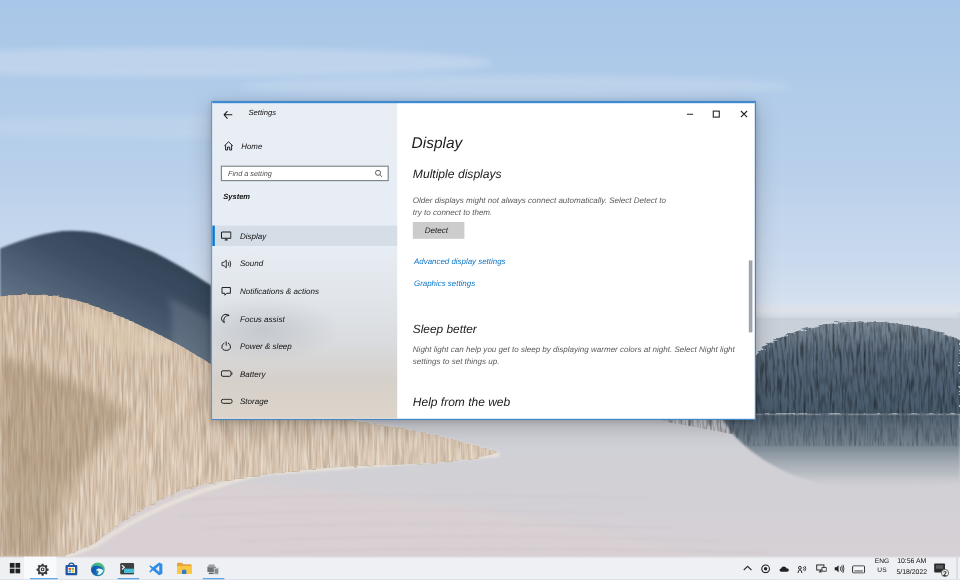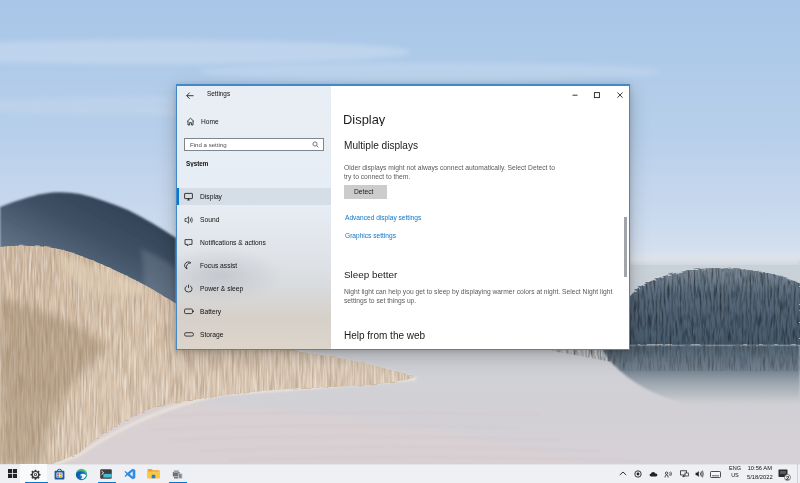--- a/index.html
+++ b/index.html
@@ -137,21 +137,21 @@
  <path d="M0,247 Q40,243 70,252 Q110,266 150,288 Q176,303 200,320 Q240,342 294,351 Q340,357 380,367 L415,377 Q390,386 300,388 Q220,393 157,406 Q110,424 79,453 L52,464 L0,464 Z" fill="#cdb79d" filter="url(#fuzz)" opacity="0.95"></path>
  <g clip-path="url(#grassclip)">
    <rect x="0" y="240" width="430" height="243" fill="url(#grassg)"></rect>
    <rect x="0" y="240" width="430" height="243" filter="url(#streaks)" opacity="0.5"></rect>
    <rect x="0" y="240" width="430" height="243" filter="url(#streaksL)" opacity="0.5"></rect>
    <path d="M0,298 Q65,312 108,348 Q55,390 40,464 L0,464 Z" fill="#8d7459" opacity="0.38" filter="url(#soft3)"></path>
    <path d="M60,255 Q110,270 150,292 Q120,300 90,290 Q60,275 60,255 Z" fill="#e2d2b8" opacity="0.5" filter="url(#soft2)"></path>
  </g>
 </svg>
 
-<div class="abs" id="win" style="left:176px;top:84px;width:454px;height:266px;background:#fff;border:1px solid #4288c9;box-shadow:0 6px 18px rgba(0,0,0,0.22), 0 1px 5px rgba(0,0,0,0.15);">
+<div class="abs" id="win" style="left:176px;top:84px;width:454px;height:266px;background:#fff;border:1px solid #4288c9;box-shadow:0 6px 18px rgba(0,0,0,0.22), 0 1px 5px rgba(0,0,0,0.15);font-style:italic;">
 
   <div class="abs" id="sidebar" style="left:0;top:0;width:154px;height:100%;background:radial-gradient(90px 40px at 28% 72%, rgba(118,126,138,0.22), rgba(118,126,138,0) 70%),linear-gradient(180deg,#e9eef5 0%,#e7edf4 45%,#e1e5ea 62%,#d9dbde 76%,#d6d0ca 88%,#ddd5ca 100%);"></div>
 
   <div class="abs" style="left:0;top:0;width:452px;height:1px;background:#3d8bd4;"></div>
 
   <svg class="abs" style="left:8.5px;top:6.5px" width="8" height="8" viewBox="0 0 8 8">
     <path d="M3.6,0.6 L0.7,3.7 L3.6,6.8 M0.7,3.7 L7.6,3.7" stroke="#1a1a1a" stroke-width="0.85" fill="none"></path>
   </svg>
   <div class="t" style="left:29.5px;top:4.6px;font-size:12.8px;transform:scale(0.5);color:#111;">Settings</div>
 

